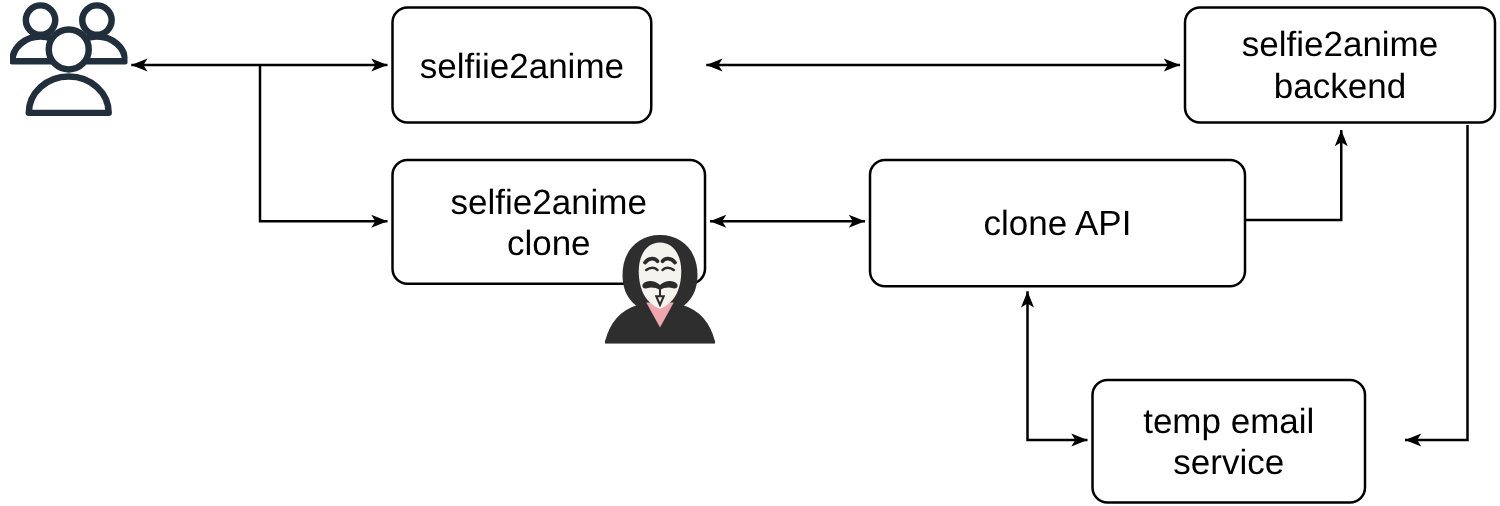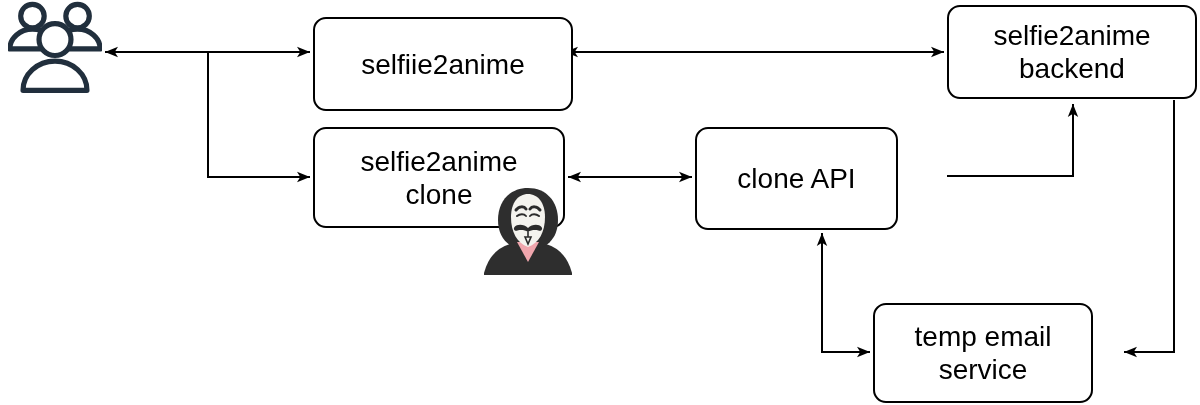--- a/index.html
+++ b/index.html
@@ -21,24 +21,24 @@
     display: flex;
     align-items: center;
     justify-content: center;
     text-align: center;
     font-size: 28px;
     line-height: 33px;
     color: #000000;
     z-index: 2;
   }
   .node .label { white-space: pre-line; }
-  .node-app        { left: 313px; top: 17px;   width: 260px; height: 94px; }
+  .node-app        { left: 313px; top: 5px;   width: 209px; height: 94px; }
   .node-backend    { left: 947px; top: 5px;   width: 250px; height: 94px; }
   .node-clone      { left: 313px; top: 127px; width: 252px; height: 101px; }
-  .node-clone-api  { left: 695px; top: 127px; width: 203px; height: 103px; }
+  .node-clone-api  { left: 695px; top: 127px; width: 302px; height: 103px; }
   .node-temp-email { left: 873px; top: 303px; width: 220px; height: 100px; }
   .users-icon  { position: absolute; left: 8px;   top: 0px;   width: 94px; height: 96px; z-index: 1; }
   .hacker-icon { position: absolute; left: 483px; top: 186px; width: 90px; height: 89px; z-index: 3; }
 </style>
 </head>
 <body>
 
 <div class="canvas">
 
   <svg class="connectors" width="1200" height="405" viewBox="0 0 1200 405">

